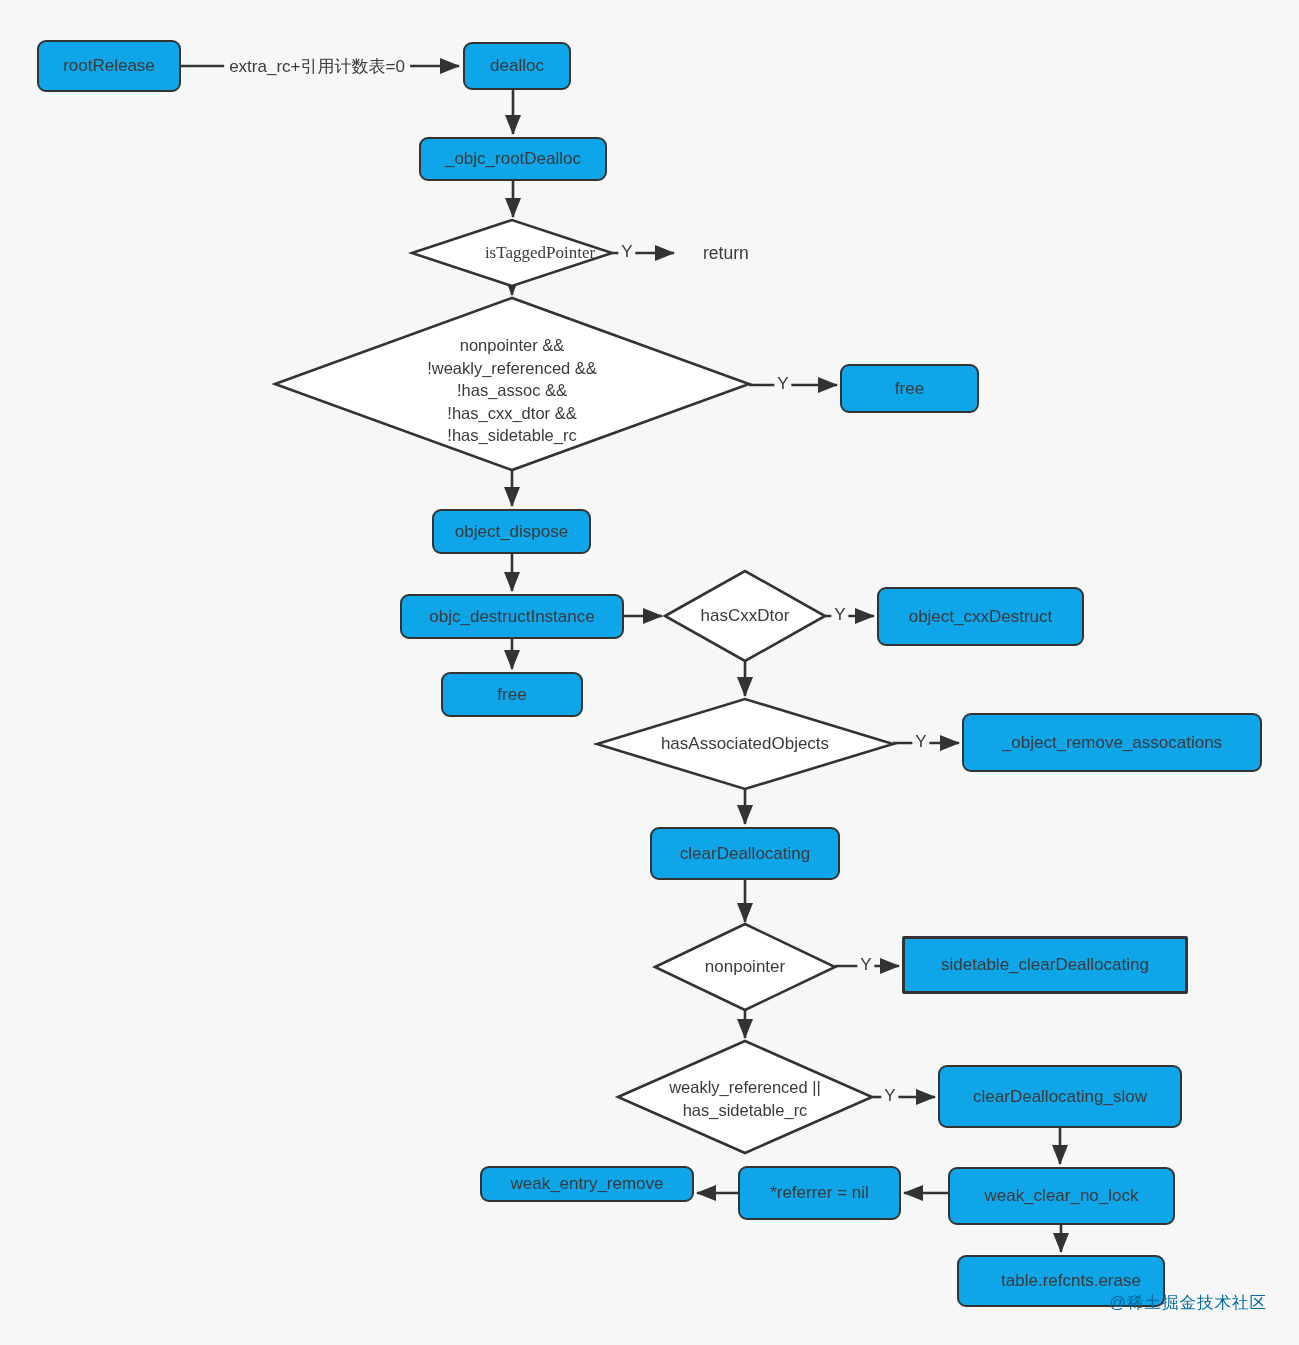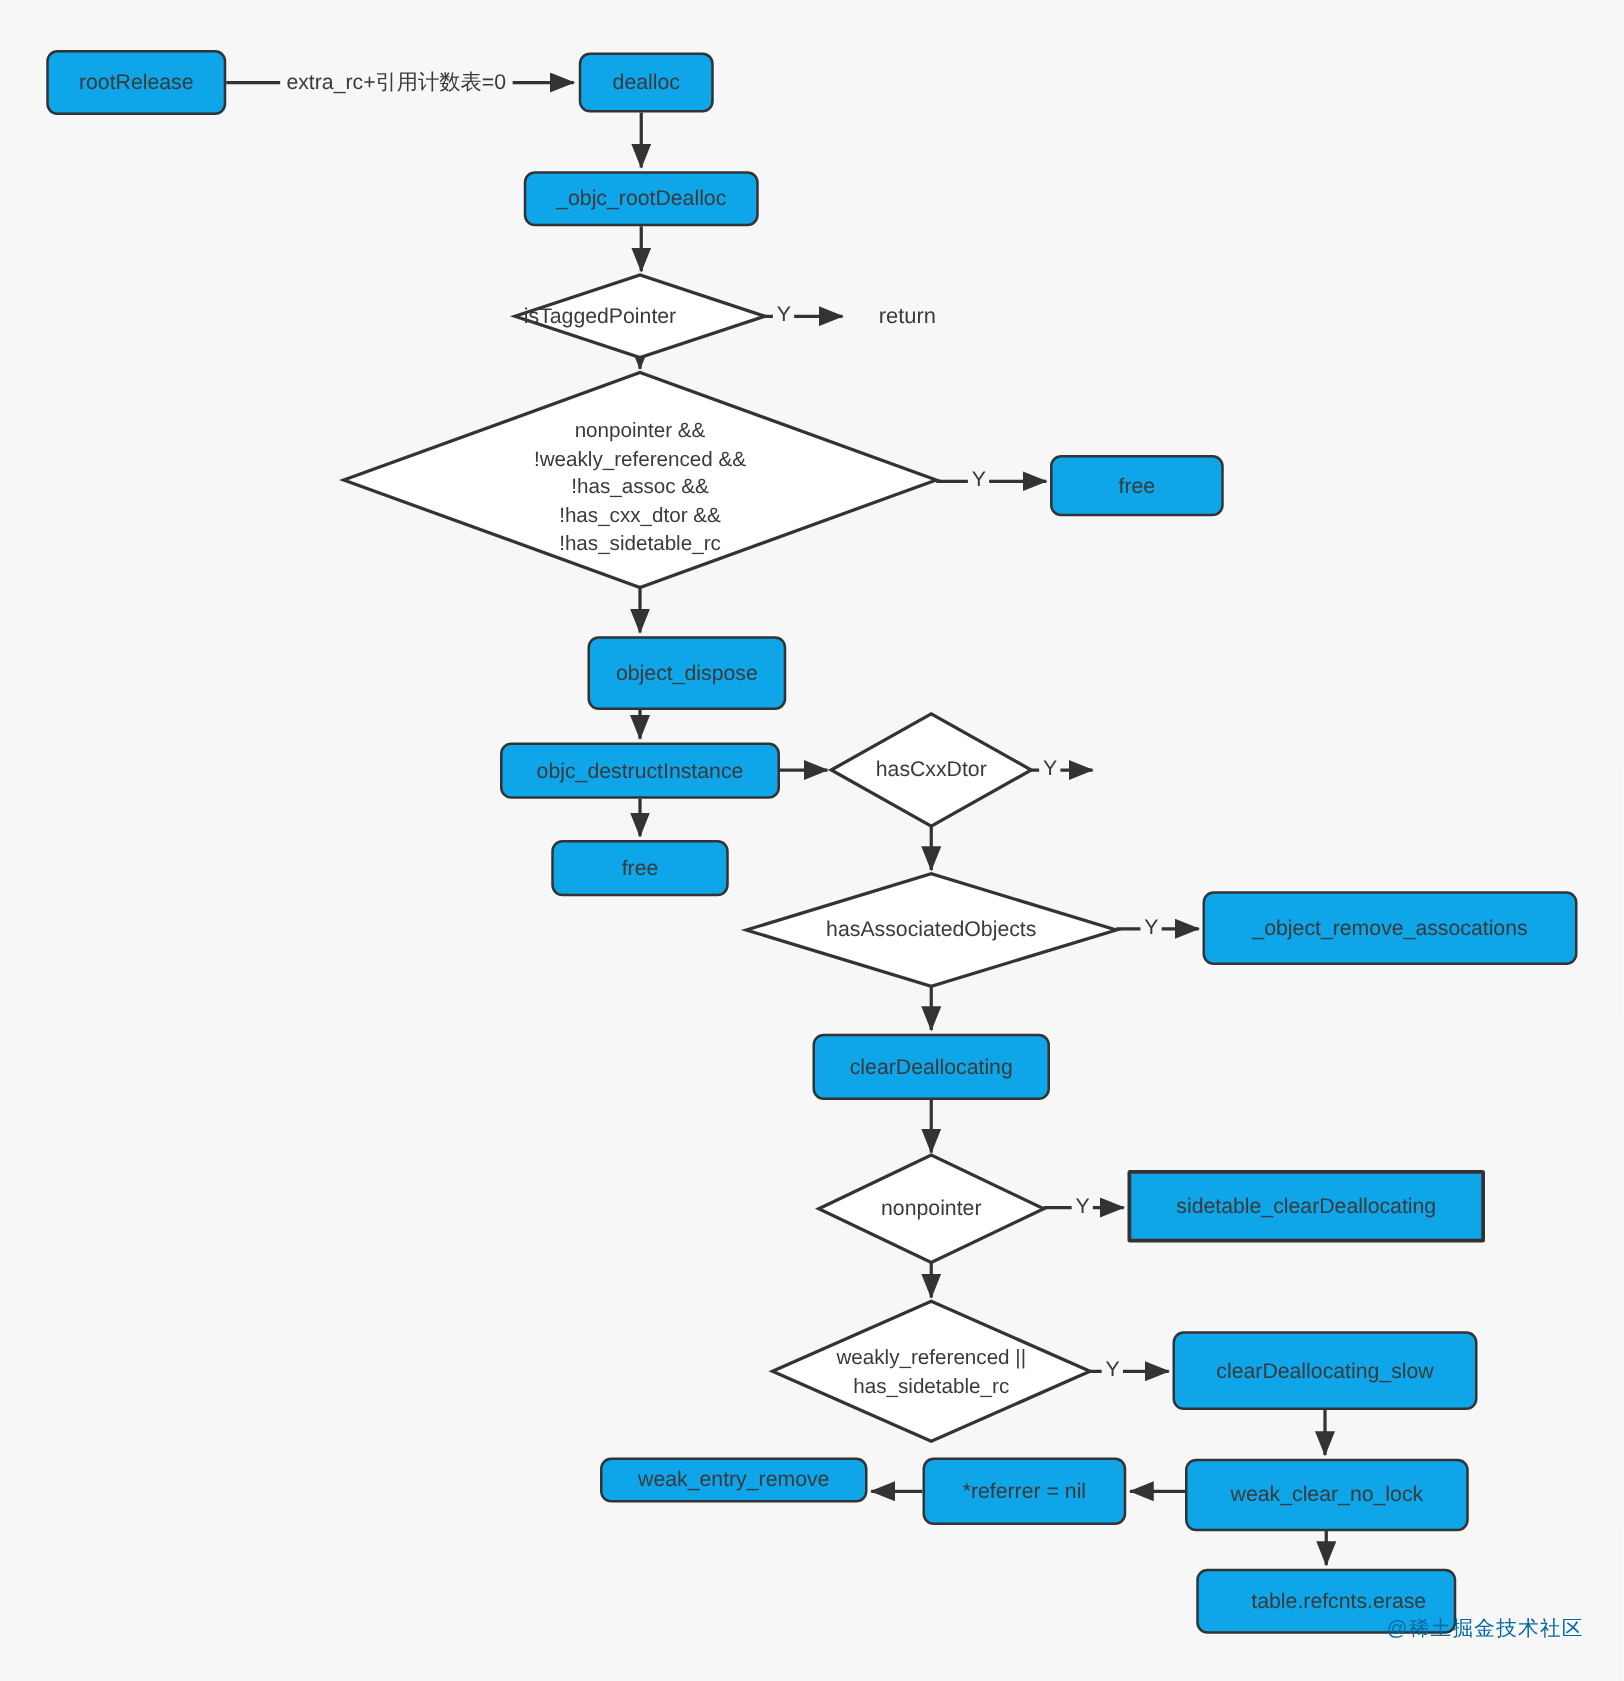--- a/index.html
+++ b/index.html
@@ -106,33 +106,34 @@
     <polygon points="665,616 745,571 825,616 745,661" fill="#fff" stroke="#333" stroke-width="2.6"></polygon>
     <polygon points="597,744 745,699 893,744 745,789" fill="#fff" stroke="#333" stroke-width="2.6"></polygon>
     <polygon points="655,967 745,924 835,967 745,1010" fill="#fff" stroke="#333" stroke-width="2.6"></polygon>
     <polygon points="618,1097 745,1041 872,1097 745,1153" fill="#fff" stroke="#333" stroke-width="2.6"></polygon>
   </svg>
 
   <div class="node" style="left:37px;top:40px;width:144px;height:52px;">rootRelease</div>
   <div class="node" style="left:463px;top:42px;width:108px;height:48px;">dealloc</div>
   <div class="node" style="left:419px;top:137px;width:188px;height:44px;">_objc_rootDealloc</div>
   <div class="node" style="left:840px;top:364px;width:139px;height:49px;">free</div>
-  <div class="node" style="left:432px;top:509px;width:159px;height:59px;margin-left:38px;">object_dispose</div>
+  <div class="node" style="left:432px;top:509px;width:159px;height:45px;">object_dispose</div>
   <div class="node" style="left:400px;top:594px;width:224px;height:45px;">objc_destructInstance</div>
+  <div class="node" style="left:877px;top:587px;width:207px;height:59px;">object_cxxDestruct</div>
   <div class="node" style="left:441px;top:672px;width:142px;height:45px;">free</div>
   <div class="node" style="left:962px;top:713px;width:300px;height:59px;">_object_remove_assocations</div>
   <div class="node" style="left:650px;top:827px;width:190px;height:53px;">clearDeallocating</div>
   <div class="node square" style="left:902px;top:936px;width:286px;height:58px;">sidetable_clearDeallocating</div>
   <div class="node" style="left:938px;top:1065px;width:244px;height:63px;">clearDeallocating_slow</div>
   <div class="node" style="left:948px;top:1167px;width:227px;height:58px;">weak_clear_no_lock</div>
   <div class="node" style="left:738px;top:1166px;width:163px;height:54px;">*referrer = nil</div>
   <div class="node" style="left:480px;top:1166px;width:214px;height:36px;">weak_entry_remove</div>
   <div class="node" style="left:957px;top:1255px;width:208px;height:52px;padding-left:20px;">table.refcnts.erase</div>
 
-  <div class="dlabel" style="left:480px;top:253px;">isTaggedPointer</div>
+  <div class="dlabel" style="left:540px;top:253px;font-family:Liberation Serif, serif;">isTaggedPointer</div>
 
   <div class="dlabel multi" style="left:512px;top:390px;">
     <span>nonpointer &amp;&amp;</span>
     <span>!weakly_referenced &amp;&amp;</span>
     <span>!has_assoc &amp;&amp;</span>
     <span>!has_cxx_dtor &amp;&amp;</span>
     <span>!has_sidetable_rc</span>
   </div>
 
   <div class="dlabel" style="left:745px;top:616px;">hasCxxDtor</div>

